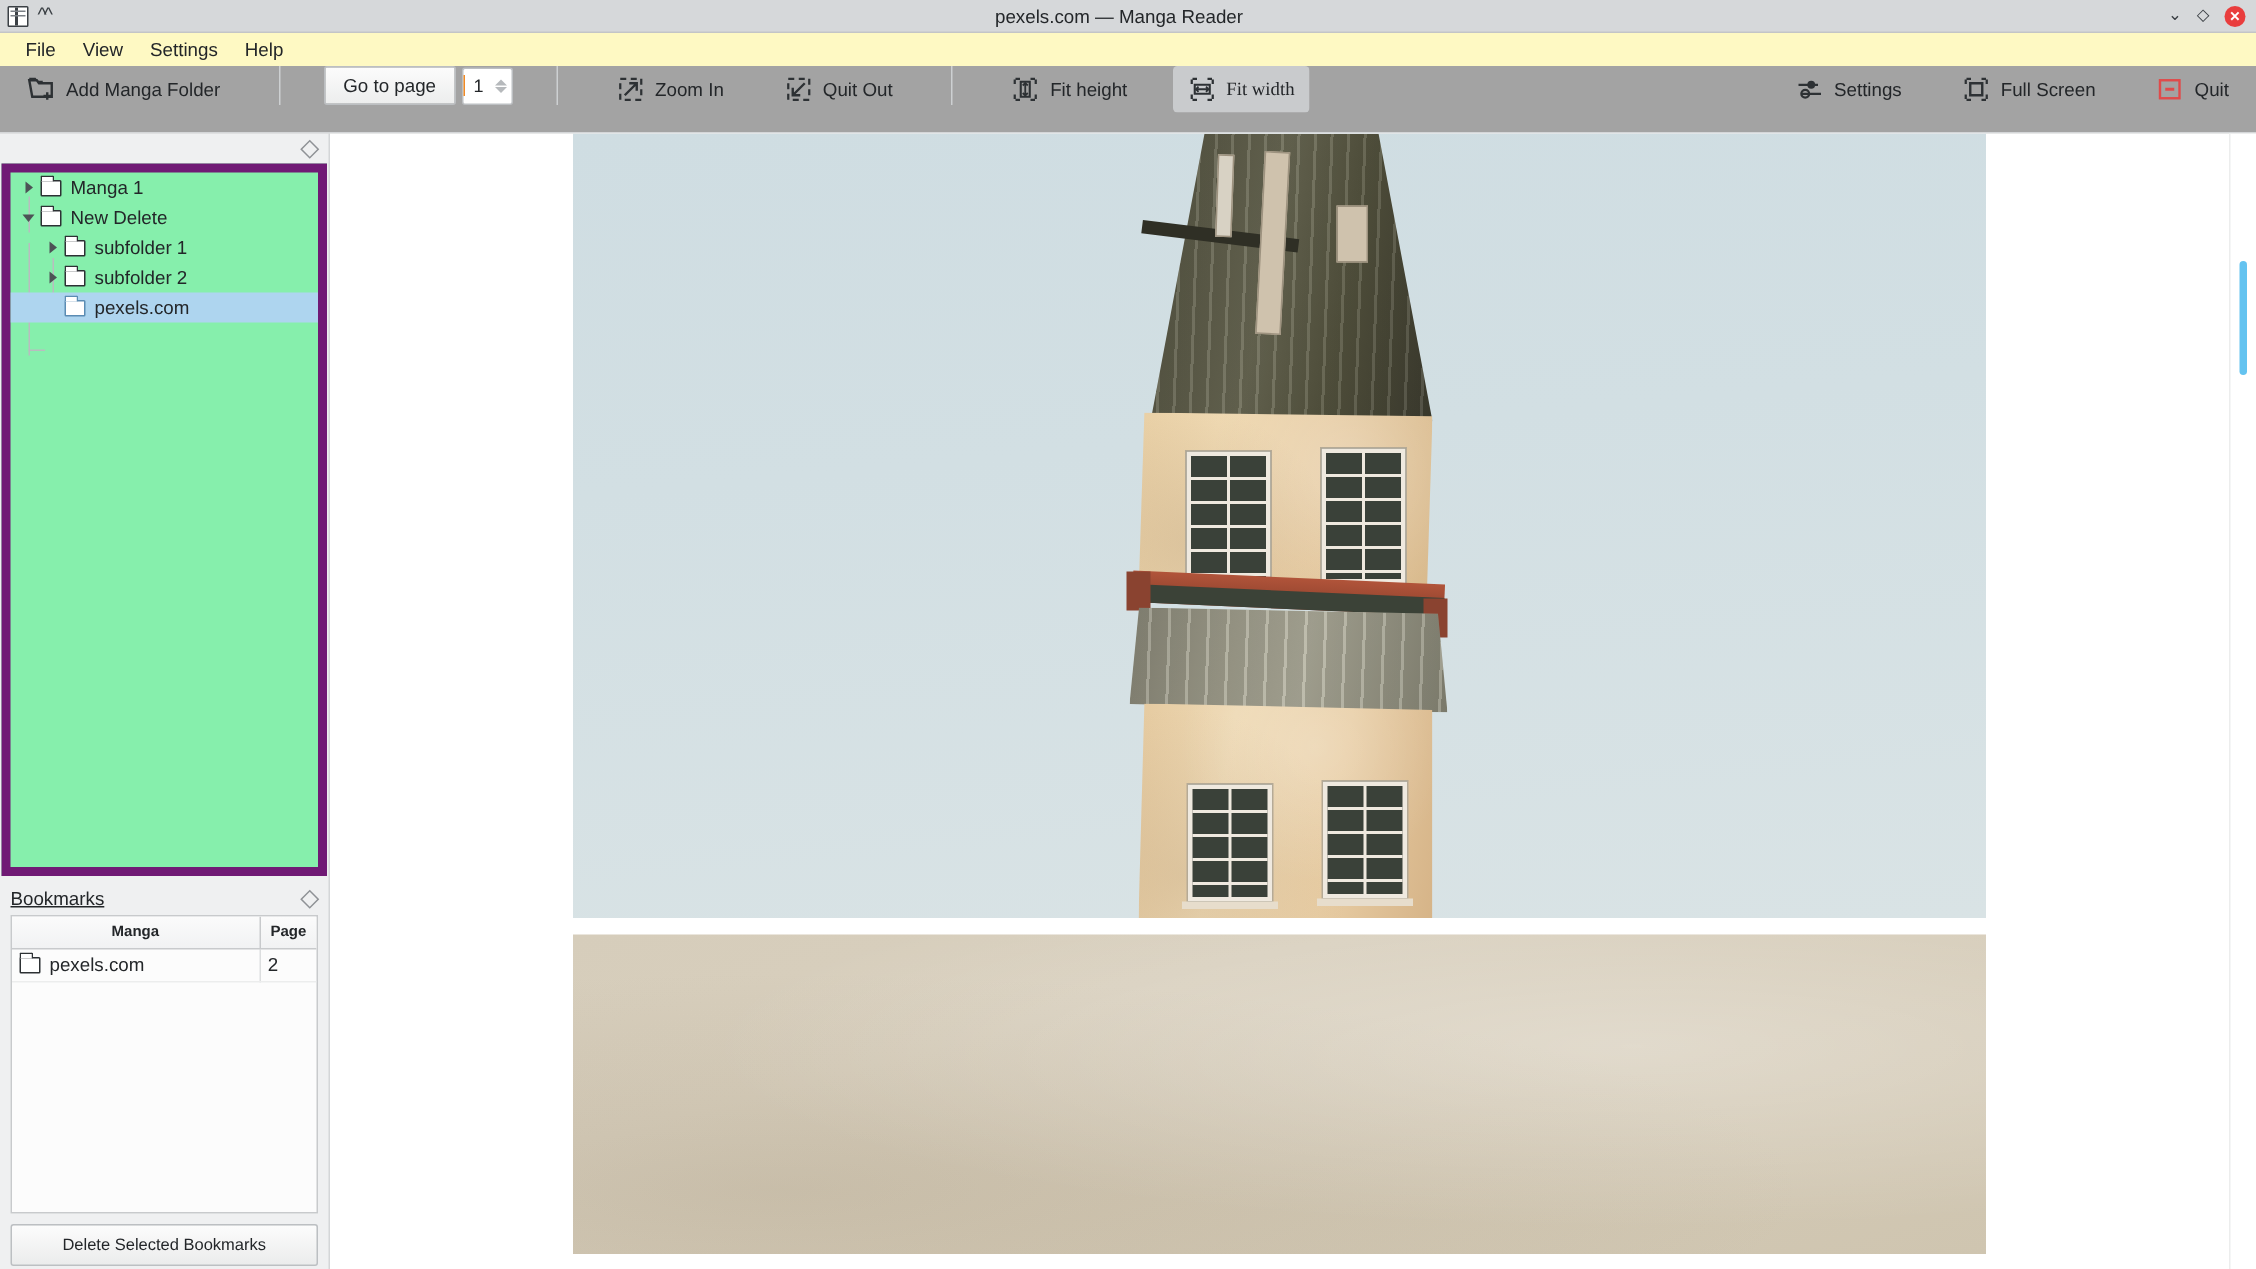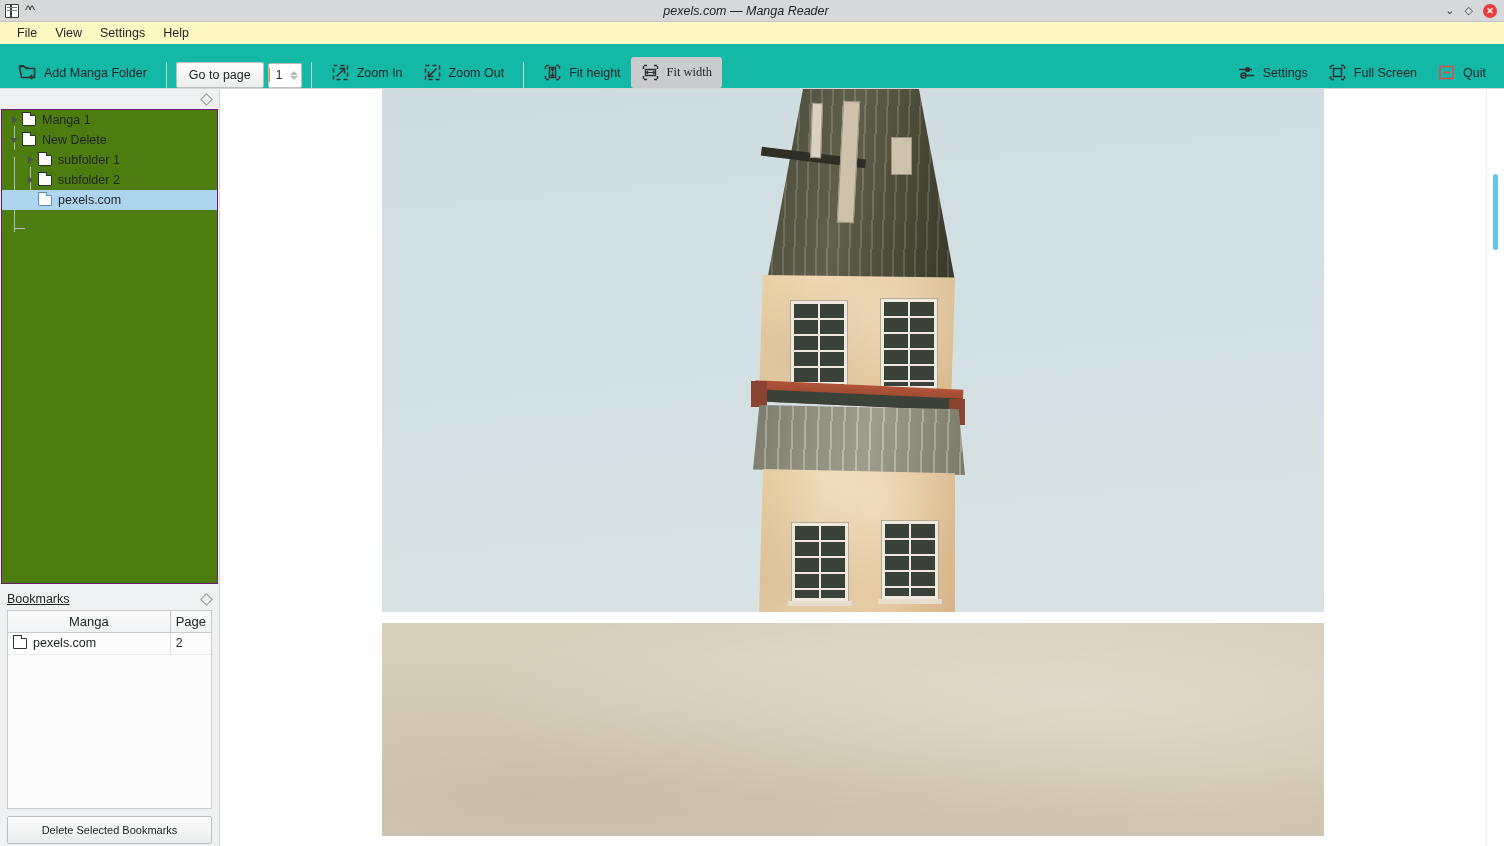--- a/index.html
+++ b/index.html
@@ -35,21 +35,21 @@
     content: ""; position: absolute; left: 1.2px; right: 1.2px; top: 2px;
     height: 1.4px; background: #7b8086;
     box-shadow: 0 3px 0 #7b8086;
   }
   .tb-chevrons {
     color: #3b4045; font-size: 13px; line-height: 1;
     letter-spacing: -2px; transform: translateY(-1px);
   }
   .tb-title {
     position: absolute; left: 0; right: 12px; text-align: center;
-    font-size: 12.5px; color: #232629; pointer-events: none; font-style: italic;
+    font-size: 12.5px; color: #232629; pointer-events: none;
   }
   .tb-right {
     margin-left: auto; display: flex; align-items: center; gap: 10px;
     padding-right: 7px; z-index: 2;
   }
   .tb-btn { font-size: 11px; color: #3b4045; line-height: 1; cursor: pointer; }
   .tb-close {
     width: 14px; height: 14px; border-radius: 50%;
     background: #e93d3d; color: #fff; font-size: 9px;
     display: flex; align-items: center; justify-content: center;
@@ -63,23 +63,24 @@
     display: flex; align-items: center; padding-left: 8px;
   }
   .menu-item {
     padding: 2px 9px; font-size: 12.5px; color: #232629;
     cursor: pointer; border-radius: 2px;
   }
 
   
   .toolbar {
     height: 45px; flex: 0 0 45px;
-    background: #14b8a6;
-    display: flex; align-items: flex-end; padding: 0 8px;
+    background: #a3a3a3;
+    display: flex; align-items: flex-start; padding: 0 8px;
     border-bottom: 1px solid #d4d6d8;
+    gap: 20px;
   }
   .tbar-group { display: flex; align-items: center; }
   .tsep { width: 1px; height: 26px; background: #cdd0d2; margin: 0 9px; }
   .tool {
     display: flex; align-items: center; gap: 7px;
     padding: 5px 9px; border-radius: 3px; cursor: pointer;
     font-size: 12.5px; color: #232629; white-space: nowrap;
     border: 1px solid transparent;
   }
   .tool.checked { background: #c9cbcd; font-family: Liberation Serif, serif; }
@@ -131,21 +132,21 @@
   .dockhdr .float-ico {
     margin-left: auto; width: 11px; height: 11px; cursor: pointer;
     position: relative;
   }
   .dockhdr .float-ico::before {
     content: ""; position: absolute; inset: 1px;
     border: 1.3px solid #8f9296; transform: rotate(45deg);
   }
   .treepane {
     flex: 1 1 auto; min-height: 0;
-    background: #4d7c0f; border: 1px solid #701a75;
+    background: #86efac; border: 6px solid #701a75;
     overflow: hidden; position: relative;
   }
   .tnode {
     display: flex; align-items: center; height: 20px;
     font-size: 12.5px; color: #232629; cursor: pointer;
     position: relative; padding-right: 4px;
   }
   .tnode.sel { background: #aed5ef; }
   .tw { width: 16px; flex: 0 0 16px; display: flex; align-items: center; justify-content: center; }
   .arrow {
@@ -182,21 +183,21 @@
     content: ""; position: absolute; inset: 1px;
     border: 1.3px solid #8f9296; transform: rotate(45deg);
   }
   .bmtable {
     flex: 0 0 199px; margin: 0 6px;
     background: #fcfcfc; border: 1px solid #c8cacc;
     display: flex; flex-direction: column; overflow: hidden;
   }
   .bmtable table { width: 100%; border-collapse: collapse; }
   .bmtable th {
-    font-size: 13px; font-weight: normal; color: #232629;
+    font-size: 10px; font-weight: bold; color: #232629;
     background: linear-gradient(#fbfbfb,#f1f2f3);
     border-bottom: 1px solid #c8cacc;
     border-right: 1px solid #c8cacc;
     height: 21px; padding: 0 5px;
   }
   .bmtable th:last-child { border-right: 0; }
   .bmtable td {
     font-size: 12.5px; height: 22px; padding: 0 5px;
     border-right: 1px solid #dcdedf; border-bottom: 1px solid #eceded;
     color: #232629;
@@ -393,21 +394,21 @@
       <path d="M5.5 13.5 13 6M8.5 5.5H13.5V10.5" fill="none" stroke="#2d3134" stroke-width="1.6"></path>
     </svg>
     <span>Zoom In</span>
   </div>
 
   <div class="tool">
     <svg class="tool-ico" viewBox="0 0 19 19">
       <path d="M2.5 2.5h14v14h-14z" fill="none" stroke="#2d3134" stroke-width="1.5" stroke-dasharray="4 3"></path>
       <path d="M13.5 5.5 6 13M10.5 13.5H5.5V8.5" fill="none" stroke="#2d3134" stroke-width="1.6"></path>
     </svg>
-    <span>Zoom Out</span>
+    <span>Quit Out</span>
   </div>
 
   <div class="tsep"></div>
 
   <div class="tool">
     <svg class="tool-ico" viewBox="0 0 19 19">
       <path d="M3 2.5h3M13 2.5h3M2.5 3v3M16.5 3v3M2.5 13v3M16.5 13v3M3 16.5h3M13 16.5h3" fill="none" stroke="#2d3134" stroke-width="1.5"></path>
       <path d="M6.5 4.5h6v10h-6z" fill="none" stroke="#2d3134" stroke-width="1.4"></path>
       <path d="M9.5 5.5v8M7.8 7 9.5 5.3 11.2 7M7.8 12 9.5 13.7 11.2 12" fill="none" stroke="#2d3134" stroke-width="1.2"></path>
     </svg>

